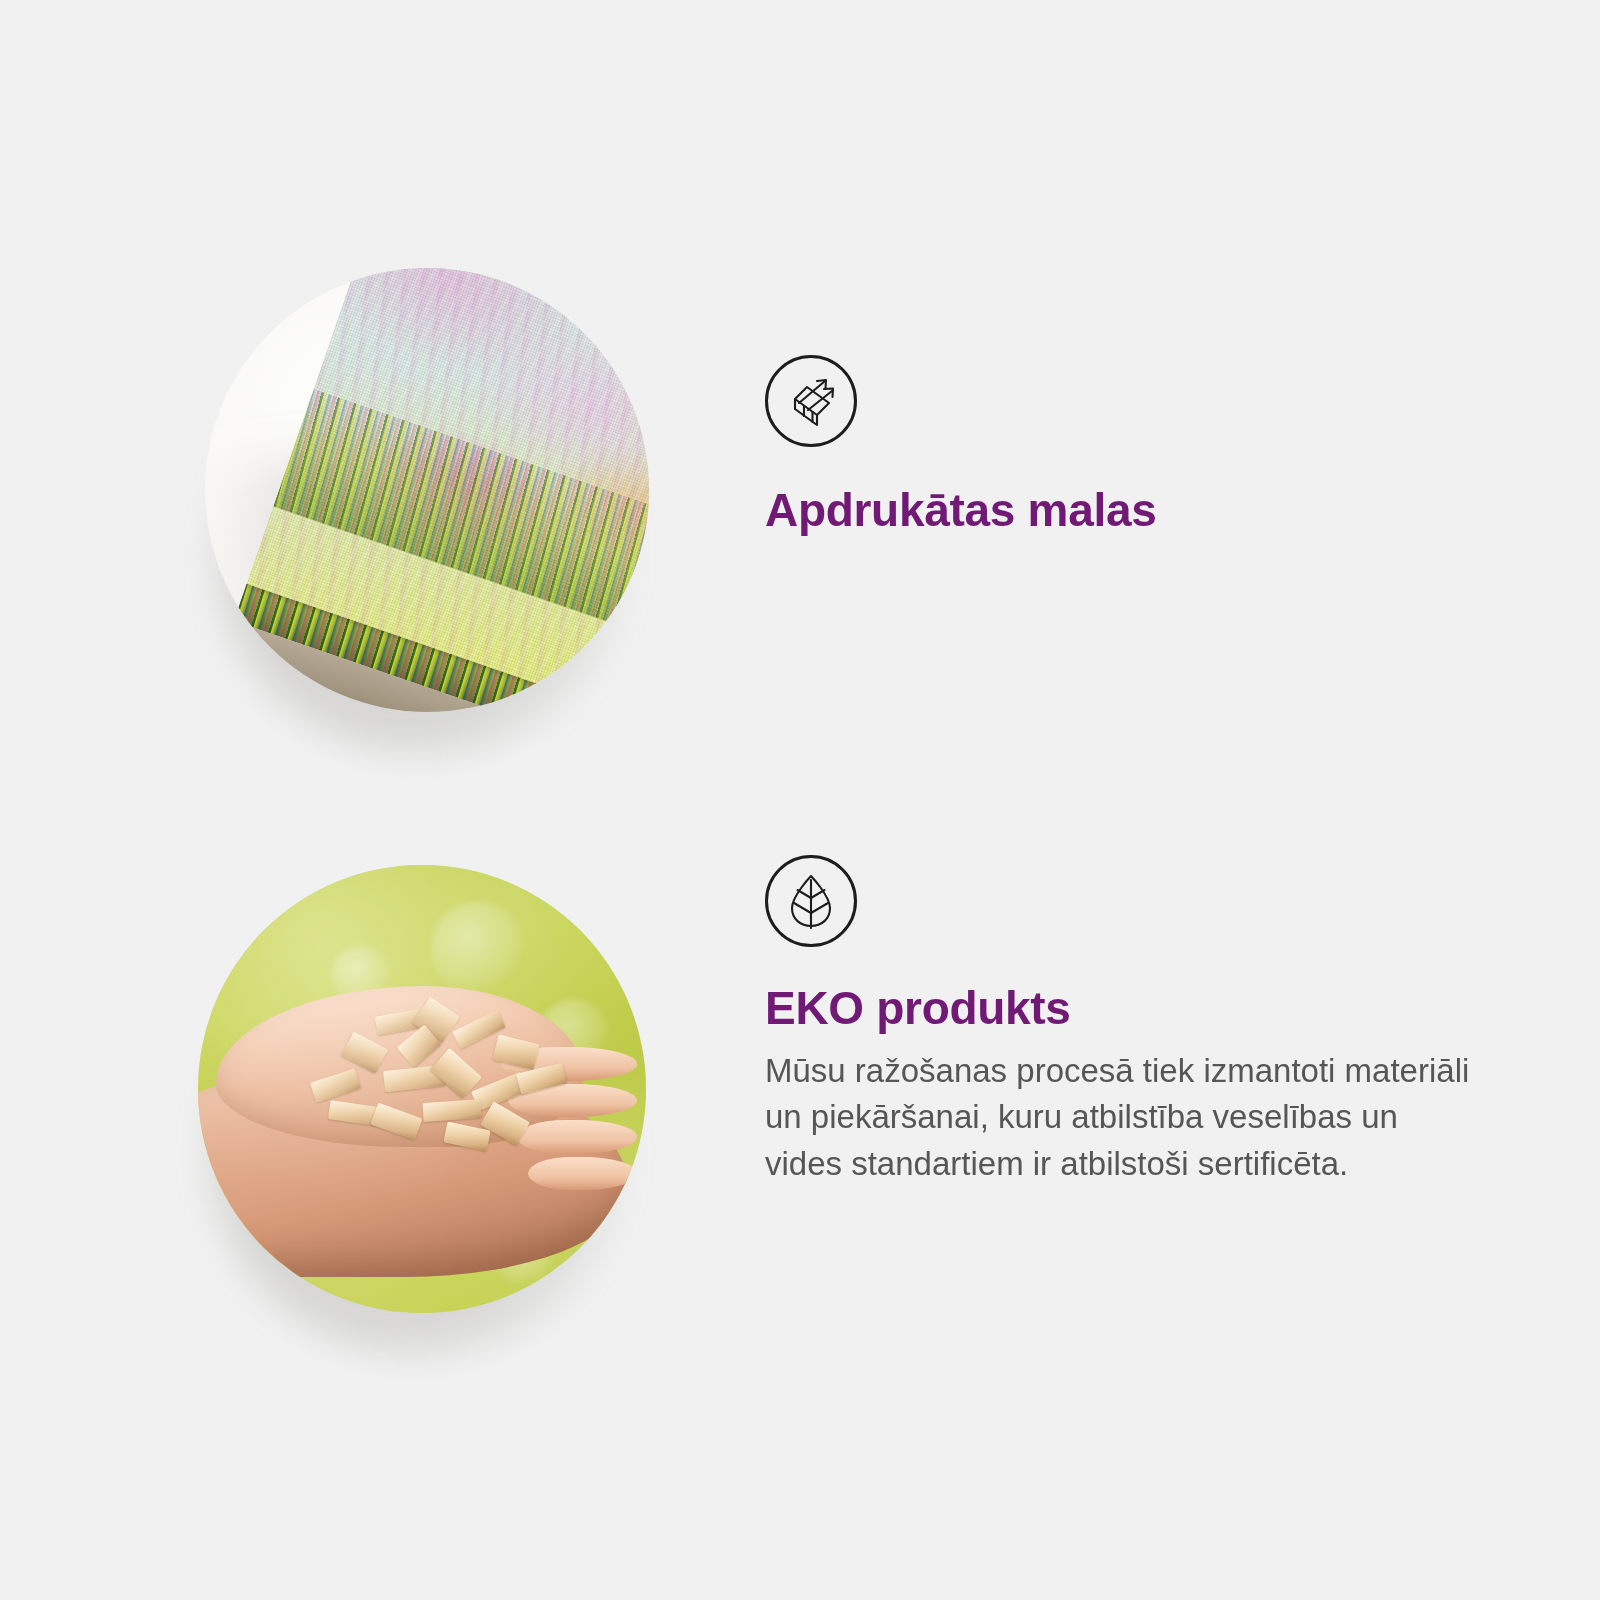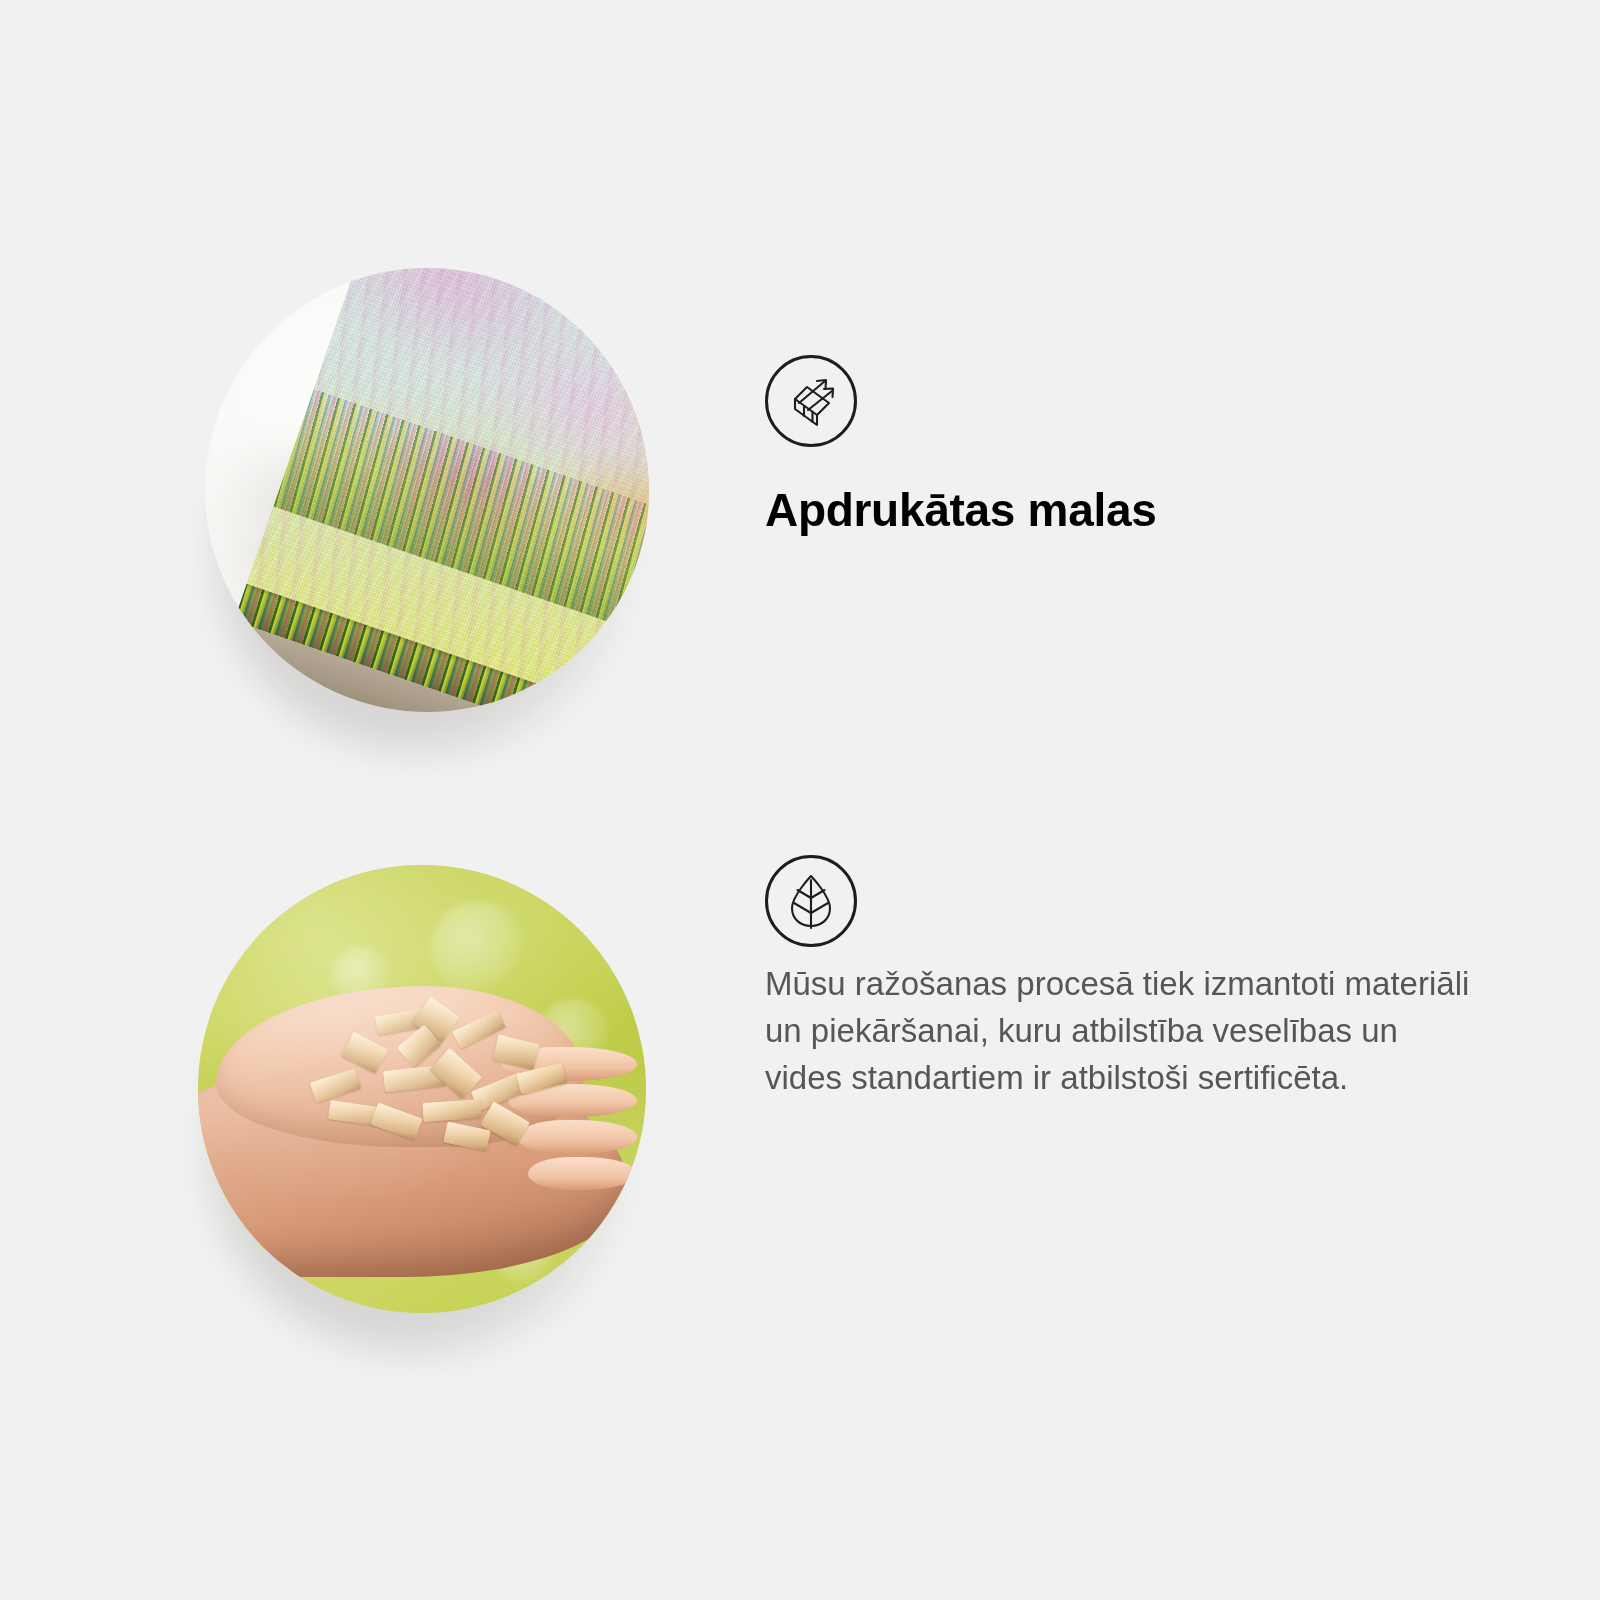--- a/index.html
+++ b/index.html
@@ -269,21 +269,21 @@
     display: flex;
     align-items: center;
     justify-content: center;
   }
   .icon-badge svg { display: block; }
 
   .feature-title {
     margin: 0;
     font-size: 46px;
     font-weight: 700;
-    color: #000000;
+    color: #701a75;
     letter-spacing: -0.3px;
     line-height: 1.1;
   }
   .title-1 { margin-top: 38px; }
   .title-2 { margin-top: 36px; }
 
   .feature-desc {
     margin: 0;
     font-size: 33px;
     font-weight: 400;
@@ -389,18 +389,19 @@
         <svg width="54" height="58" viewBox="0 0 54 58" fill="none" stroke="#1d1d1d" stroke-width="2.1" stroke-linecap="round" stroke-linejoin="round">
           <path d="M27 4 C27 4 46 24 46 36 C46 47 37.5 54 27 54 C16.5 54 8 47 8 36 C8 24 27 4 27 4 Z"></path>
           <path d="M27 8 L27 56"></path>
           <path d="M27 26 L13.5 18"></path>
           <path d="M27 26 L40.5 18"></path>
           <path d="M27 41 L10 31"></path>
           <path d="M27 41 L44 31"></path>
         </svg>
       </div>
 
+      <h2 class="feature-title title-2">EKO produkts</h2>
 
       <p class="feature-desc desc-2">Mūsu ražošanas procesā tiek izmantoti materiāli un piekāršanai, kuru atbilstība veselības un vides standartiem ir atbilstoši sertificēta.</p>
     </div>
   </section>
 
 </div>
 
 </body></html>

